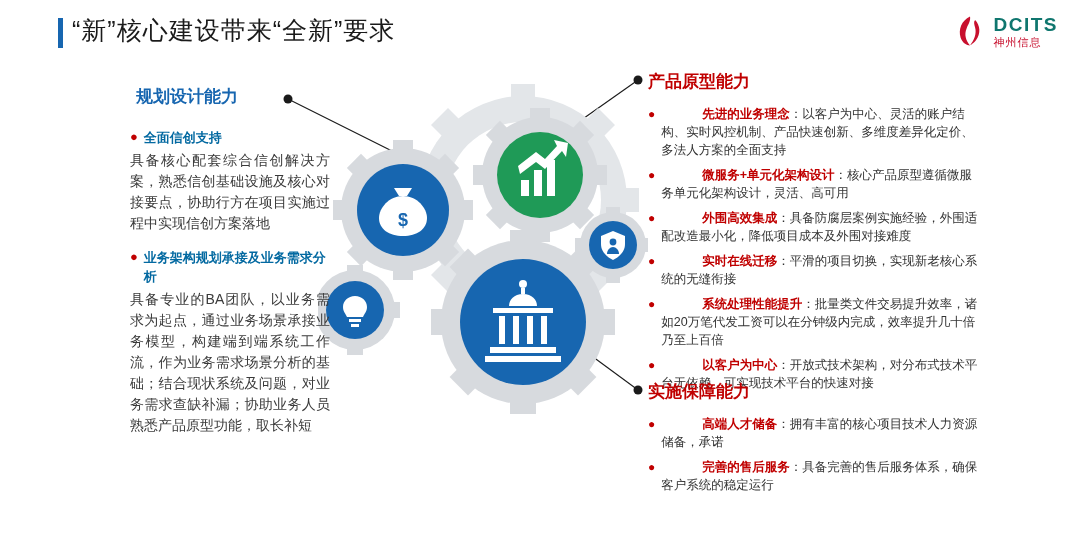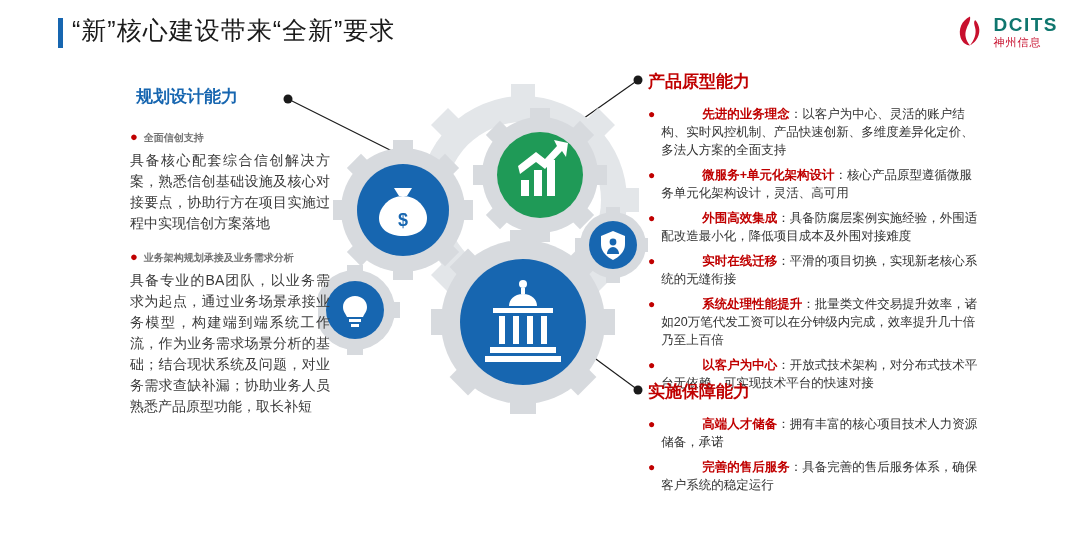--- a/index.html
+++ b/index.html
@@ -97,23 +97,23 @@
     gap: 6px;
     margin-bottom: 3px;
   }
   .dot {
     color: #c00000;
     font-size: 13px;
     line-height: 17px;
     flex: 0 0 auto;
   }
   .bullet-title {
-    color: #737373;
+    color: #0369a1;
     font-weight: bold;
-    font-size: 10px;
+    font-size: 13px;
     line-height: 19px;
   }
   .para {
     font-size: 14px;
     line-height: 21px;
     color: #3a3a3a;
     margin: 0 0 14px 0;
     text-align: justify;
   }
 

